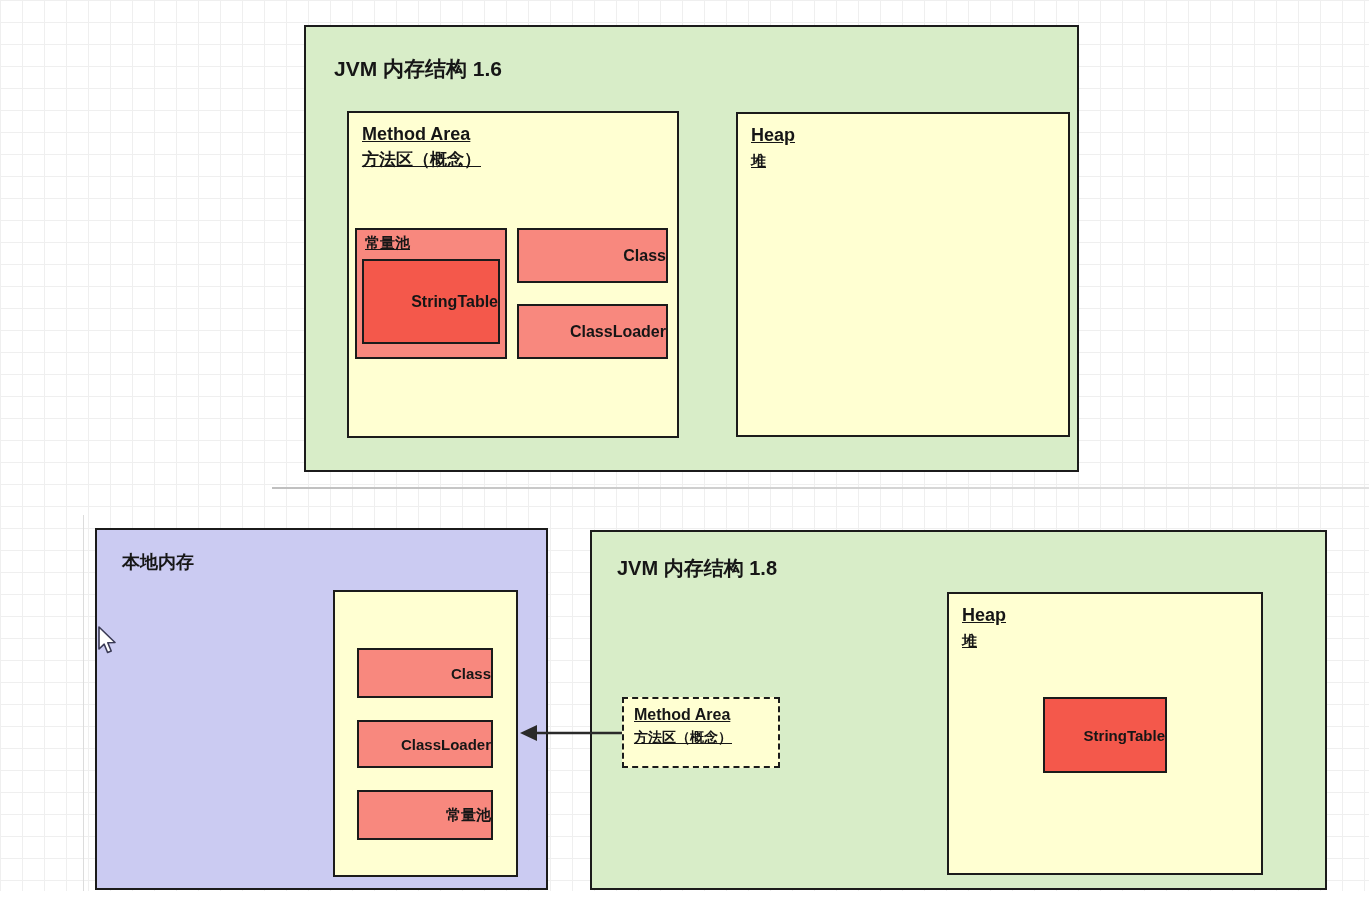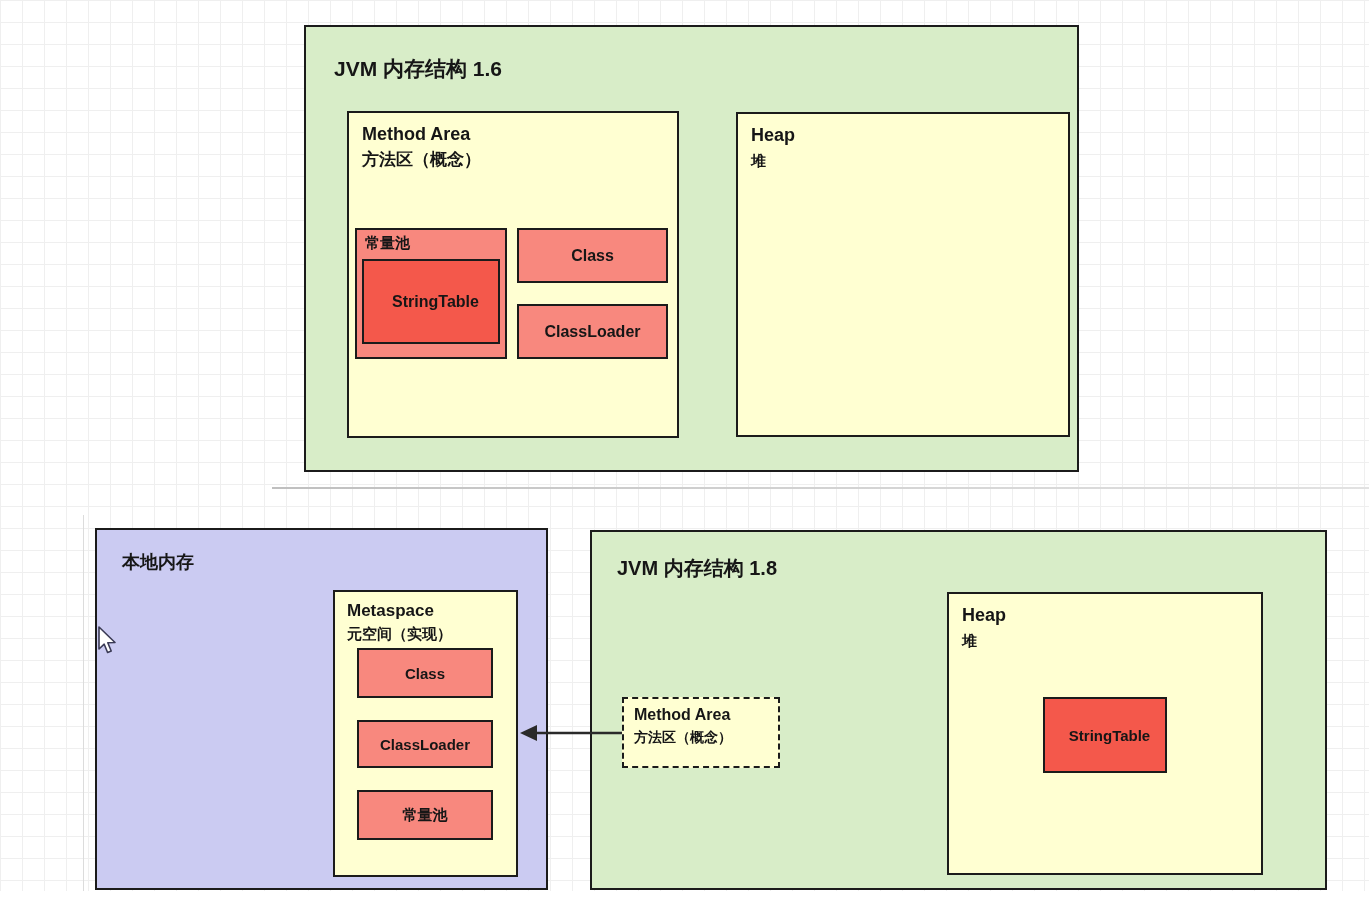--- a/index.html
+++ b/index.html
@@ -34,24 +34,24 @@
     position: absolute;
     border: 2px solid #1b1b1b;
   }
   .green  { background: #d8edc8; }
   .yellow { background: #ffffd2; }
   .salmon { background: #f8887e; }
   .red    { background: #f4584b; padding-left: 9px; }
   .purple { background: #cbcCF2; background: #cbcbf2; }
   .dashed { border-style: dashed; }
   .group-title { position: absolute; font-weight: bold; font-size: 21px; white-space: nowrap; }
-  .t-bold { font-weight: bold; white-space: nowrap; }
+  .t-bold { font-weight: bold; white-space: nowrap; text-decoration: underline; }
   .pad-text { padding: 9px 13px; line-height: 25px; }
   .center-label {
-    display: flex; align-items: center; justify-content: center;
+    display: flex; align-items: center; justify-content: flex-end;
     font-weight: bold; text-align: center;
   }
   .fs18 { font-size: 18px; }
   .fs17 { font-size: 17px; }
   .fs16 { font-size: 16px; }
   .fs15 { font-size: 15px; }
   .fs14 { font-size: 14px; }
   svg { position: absolute; overflow: visible; }
 
   
@@ -122,24 +122,20 @@
         <div class="t-bold fs15">堆</div>
       </div>
     </div>
   </div>
 
   <div class="shape purple" id="native">
     <div class="group-title">本地内存</div>
 
 
     <div class="shape yellow" id="metaspace">
-      <div style="padding:7px 12px;line-height:23px;">
-        <div class="t-bold fs17">Metaspace</div>
-        <div class="t-bold fs15">元空间（实现）</div>
-      </div>
       <div class="shape salmon center-label" id="ms-class">
         <span>Class</span>
       </div>
       <div class="shape salmon center-label" id="ms-cl">
         <span>ClassLoader</span>
       </div>
       <div class="shape salmon center-label" id="ms-cp">
         <span>常量池</span>
       </div>
     </div>

